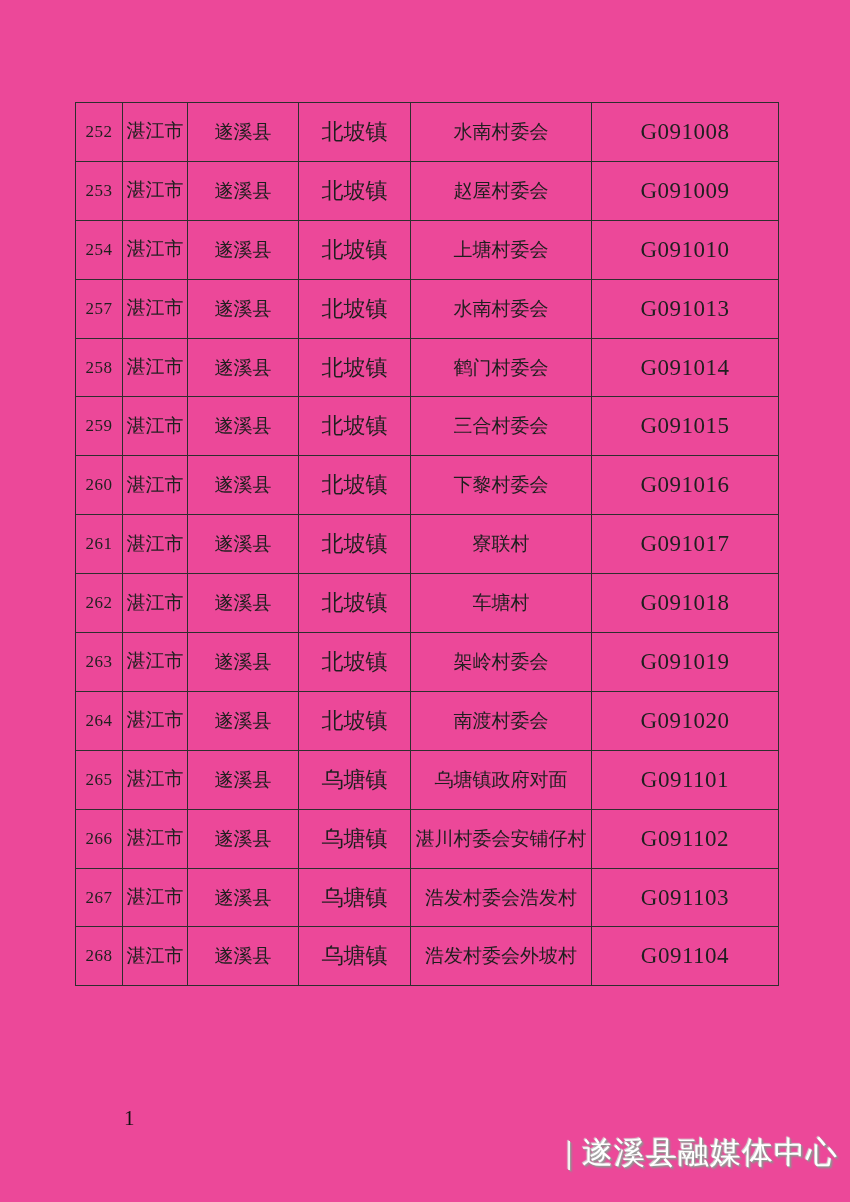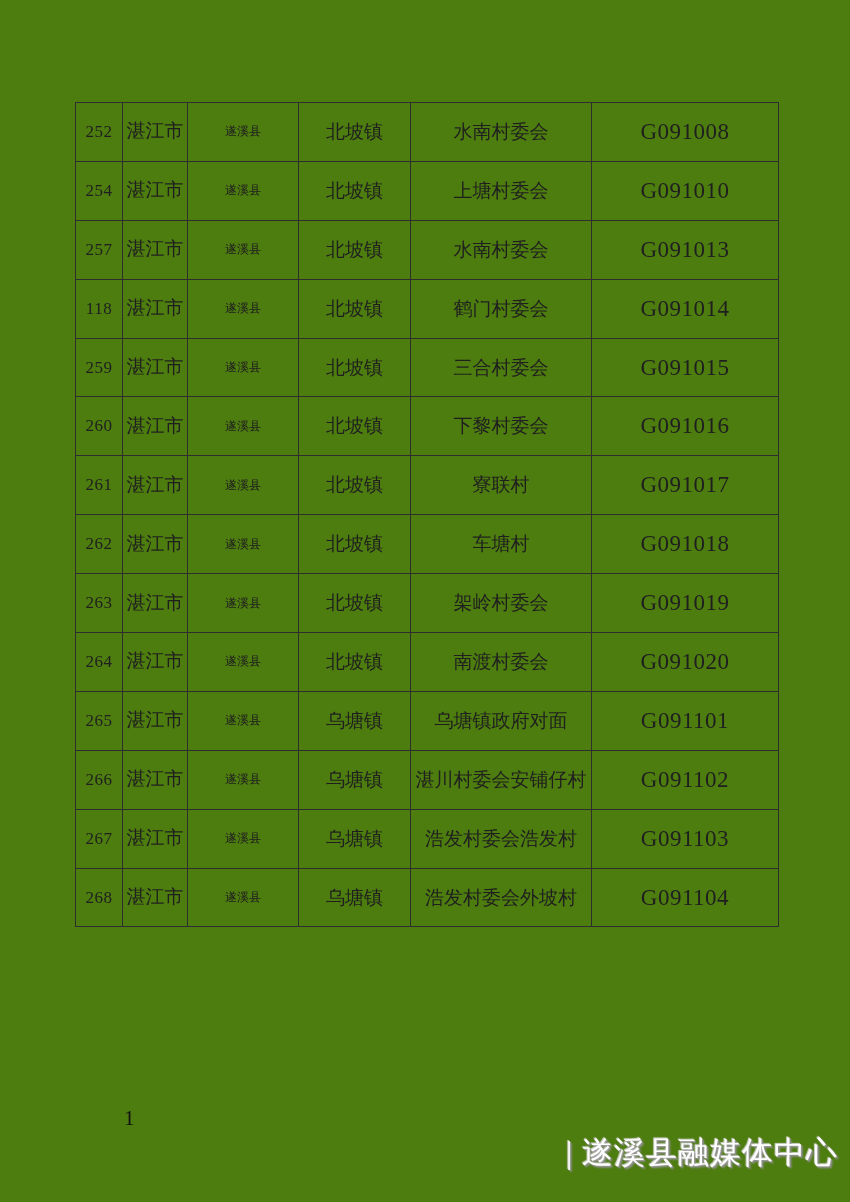--- a/index.html
+++ b/index.html
@@ -4,21 +4,21 @@
 <style>
   html, body {
     margin: 0;
     padding: 0;
     background: #ffffff;
   }
   .page {
     position: relative;
     width: 850px;
     height: 1202px;
-    background: #4d7c0f;
+    background: #ec4899;
     overflow: hidden;
     font-family: "Liberation Serif", "DejaVu Serif", serif;
     color: #1f1f1f;
   }
   table.station-table {
     position: absolute;
     left: 75px;
     top: 102px;
     width: 697px;
     border-collapse: collapse;
@@ -27,22 +27,22 @@
   table.station-table td {
     border: 1.6px solid #2e2e2e;
     text-align: center;
     vertical-align: middle;
     height: 57.9px;
     padding: 0;
     overflow: hidden;
   }
   td.col-no    { width: 46px;  font-size: 17px; letter-spacing: 0.5px; }
   td.col-city  { width: 64px;  font-size: 19px; padding: 0 5px; line-height: 1.42; margin-left: 16px; }
-  td.col-county{ width: 110px; font-size: 12px; }
-  td.col-town  { width: 111px; font-size: 19px; }
+  td.col-county{ width: 110px; font-size: 19px; }
+  td.col-town  { width: 111px; font-size: 22px; }
   td.col-name  { width: 180px; font-size: 19px; padding: 0 2px; white-space: nowrap; }
   td.col-code  { width: 186px; font-size: 23px; letter-spacing: 0.5px; }
   .page-number {
     position: absolute;
     left: 124px;
     top: 1106px;
     font-size: 21px;
     color: #111111;
   }
   .watermark {
@@ -65,37 +65,45 @@
     <tbody>
         <tr>
     <td class="col-no">252</td>
     <td class="col-city">湛江市</td>
     <td class="col-county">遂溪县</td>
     <td class="col-town">北坡镇</td>
     <td class="col-name">水南村委会</td>
     <td class="col-code">G091008</td>
   </tr>
         <tr>
+    <td class="col-no">253</td>
+    <td class="col-city">湛江市</td>
+    <td class="col-county">遂溪县</td>
+    <td class="col-town">北坡镇</td>
+    <td class="col-name">赵屋村委会</td>
+    <td class="col-code">G091009</td>
+  </tr>
+        <tr>
     <td class="col-no">254</td>
     <td class="col-city">湛江市</td>
     <td class="col-county">遂溪县</td>
     <td class="col-town">北坡镇</td>
     <td class="col-name">上塘村委会</td>
     <td class="col-code">G091010</td>
   </tr>
         <tr>
     <td class="col-no">257</td>
     <td class="col-city">湛江市</td>
     <td class="col-county">遂溪县</td>
     <td class="col-town">北坡镇</td>
     <td class="col-name">水南村委会</td>
     <td class="col-code">G091013</td>
   </tr>
         <tr>
-    <td class="col-no">118</td>
+    <td class="col-no">258</td>
     <td class="col-city">湛江市</td>
     <td class="col-county">遂溪县</td>
     <td class="col-town">北坡镇</td>
     <td class="col-name">鹤门村委会</td>
     <td class="col-code">G091014</td>
   </tr>
         <tr>
     <td class="col-no">259</td>
     <td class="col-city">湛江市</td>
     <td class="col-county">遂溪县</td>

